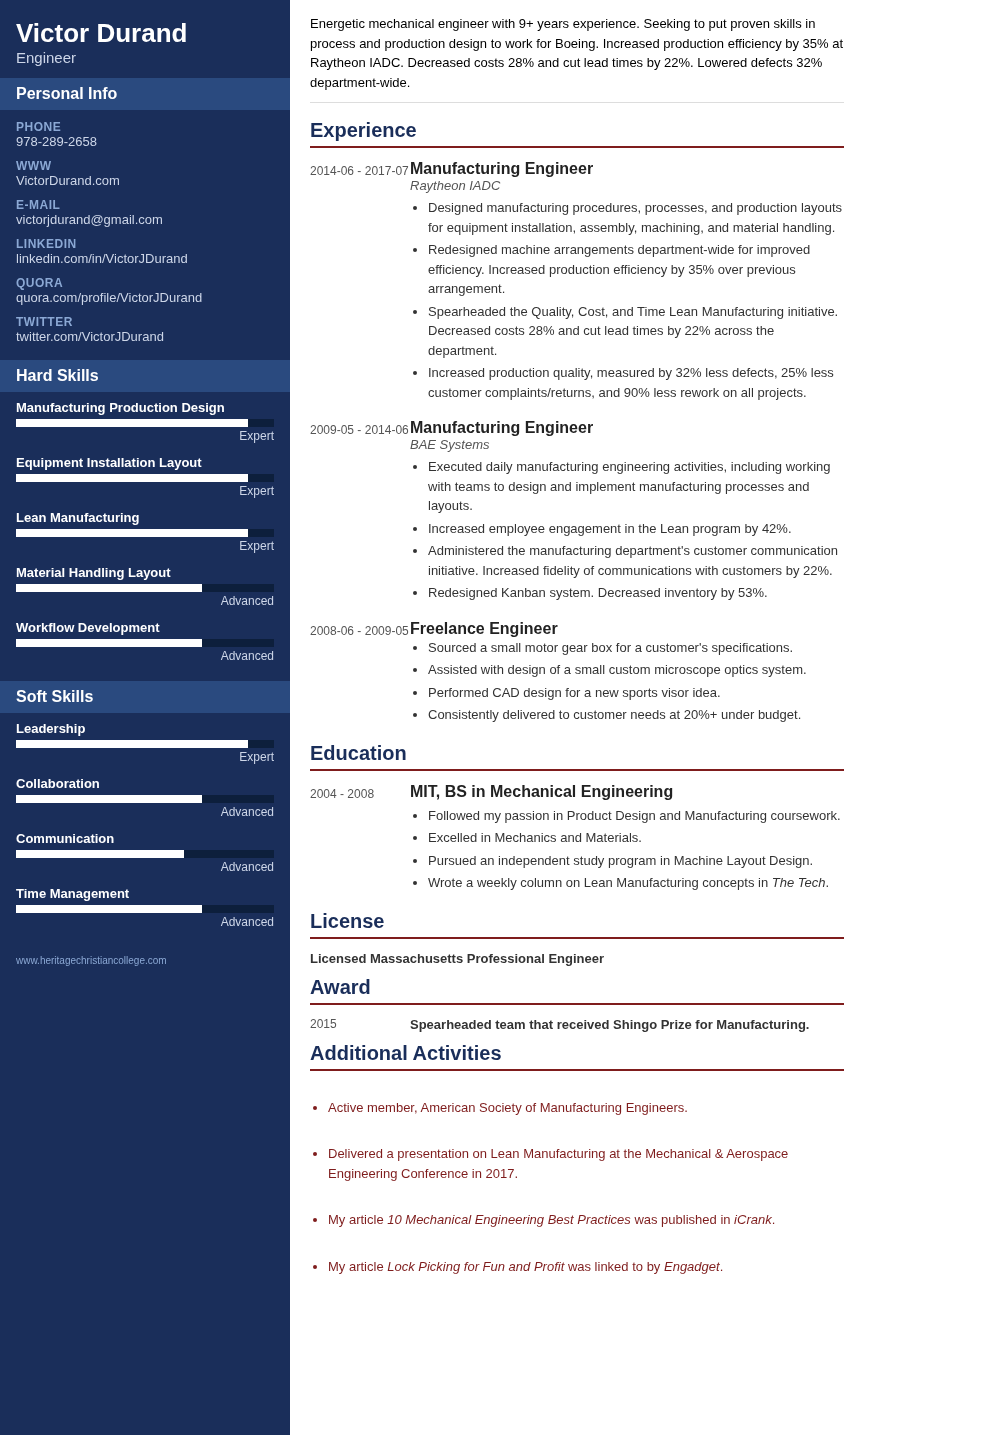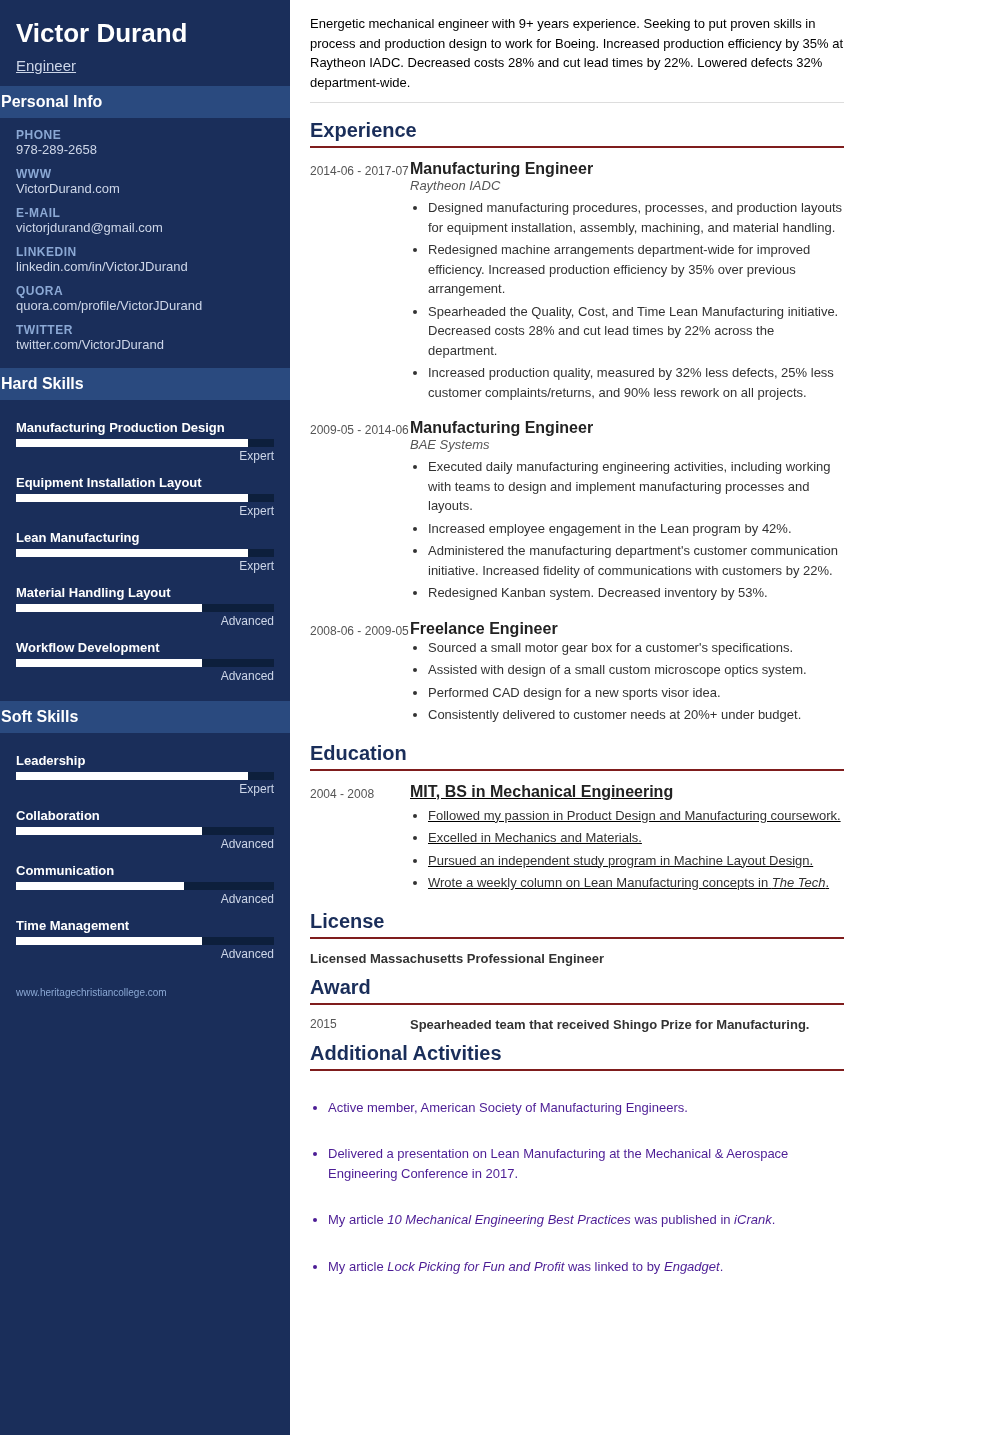--- a/index.html
+++ b/index.html
@@ -3,30 +3,30 @@
   <meta charset="utf-8">
   <style>
     * { margin: 0; padding: 0; box-sizing: border-box; }
     body { font-family: Arial, sans-serif; font-size: 13px; background: #fff; width: 1003px; }
     .resume { display: flex; width: 864px; min-height: 1435px; }
 
     
     .sidebar { width: 290px; background: #1a2e5a; color: #fff; padding: 0; flex-shrink: 0; }
     .sidebar-header { background: #1a2e5a; padding: 18px 16px 12px 16px; }
     .sidebar-name { font-size: 26px; font-weight: bold; color: #fff; line-height: 1.2; }
-    .sidebar-title { font-size: 15px; color: #cdd6e8; margin-top: 8px; text-decoration: underline; }
-
-    .section-label { background: #2a4a7f; color: #fff; font-size: 16px; font-weight: bold; padding: 7px 1px; margin: 0; }
+    .sidebar-title { font-size: 15px; color: #cdd6e8; margin-top: 0; }
+
+    .section-label { background: #2a4a7f; color: #fff; font-size: 16px; font-weight: bold; padding: 7px 16px; margin: 0; }
 
     .personal-section { padding: 10px 16px 6px 16px; }
     .personal-item { margin-bottom: 10px; }
     .personal-item-label { font-size: 12px; font-weight: bold; color: #8ba8d4; text-transform: uppercase; letter-spacing: 0.5px; }
     .personal-item-value { font-size: 13px; color: #cdd6e8; }
 
-    .skills-section { padding: 20px 16px 6px 16px; }
+    .skills-section { padding: 8px 16px 6px 16px; }
     .skill-item { margin-bottom: 12px; }
     .skill-name { font-size: 13px; font-weight: bold; color: #fff; margin-bottom: 4px; }
     .skill-bar-bg { background: #0d1f3c; height: 8px; border-radius: 0; width: 100%; margin-bottom: 2px; position: relative; }
     .skill-bar-fill { height: 8px; background: #fff; }
     .skill-level { font-size: 12px; color: #cdd6e8; text-align: right; }
 
     
     .main { flex: 1; padding: 14px 20px 20px 20px; background: #fff; }
     .summary-text { font-size: 13px; color: #000000; line-height: 1.5; margin-bottom: 16px; border-bottom: 1px solid #ddd; padding-bottom: 10px; }
 
@@ -35,35 +35,35 @@
     .exp-item { display: flex; margin-bottom: 14px; }
     .exp-date { width: 100px; font-size: 12px; color: #555; flex-shrink: 0; padding-top: 2px; line-height: 1.5; }
     .exp-content { flex: 1; }
     .exp-role { font-size: 16px; font-weight: bold; color: #222; }
     .exp-company { font-size: 13px; font-style: italic; color: #555; margin-bottom: 5px; }
     .exp-bullets { list-style: disc; padding-left: 18px; }
     .exp-bullets li { font-size: 13px; color: #333; line-height: 1.5; margin-bottom: 3px; }
 
     .edu-item { display: flex; margin-bottom: 14px; }
     .edu-date { width: 100px; font-size: 12px; color: #555; flex-shrink: 0; padding-top: 2px; line-height: 1.5; }
-    .edu-content { flex: 1; text-decoration: underline; }
+    .edu-content { flex: 1; }
     .edu-degree { font-size: 16px; font-weight: bold; color: #222; }
     .edu-bullets { list-style: disc; padding-left: 18px; margin-top: 5px; }
     .edu-bullets li { font-size: 13px; color: #333; line-height: 1.5; margin-bottom: 3px; }
     .edu-bullets li i { font-style: italic; }
 
     .license-item { margin-bottom: 10px; }
     .license-text { font-size: 13px; font-weight: bold; color: #333; }
 
     .award-item { display: flex; margin-bottom: 10px; }
     .award-year { width: 100px; font-size: 12px; color: #555; flex-shrink: 0; }
     .award-text { font-size: 13px; font-weight: bold; color: #333; flex: 1; }
 
     .activities-bullets { list-style: disc; padding-left: 18px; }
-    .activities-bullets li { font-size: 13px; color: #4c1d95; line-height: 1.5; margin-bottom: 5px; margin-top: 27px; }
+    .activities-bullets li { font-size: 13px; color: #7f1d1d; line-height: 1.5; margin-bottom: 5px; margin-top: 27px; }
     .activities-bullets li i { font-style: italic; }
 
     .footer-url { font-size: 10px; color: #8ba8d4; padding: 8px 16px; }
   </style>
 </head>
 <body>
 
 <div class="resume">
 
   <div class="sidebar">

